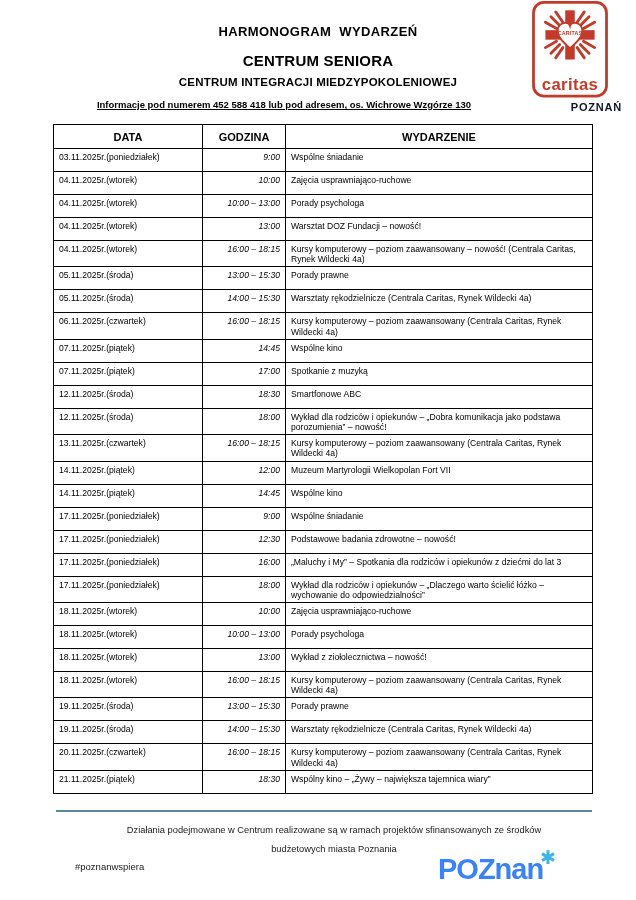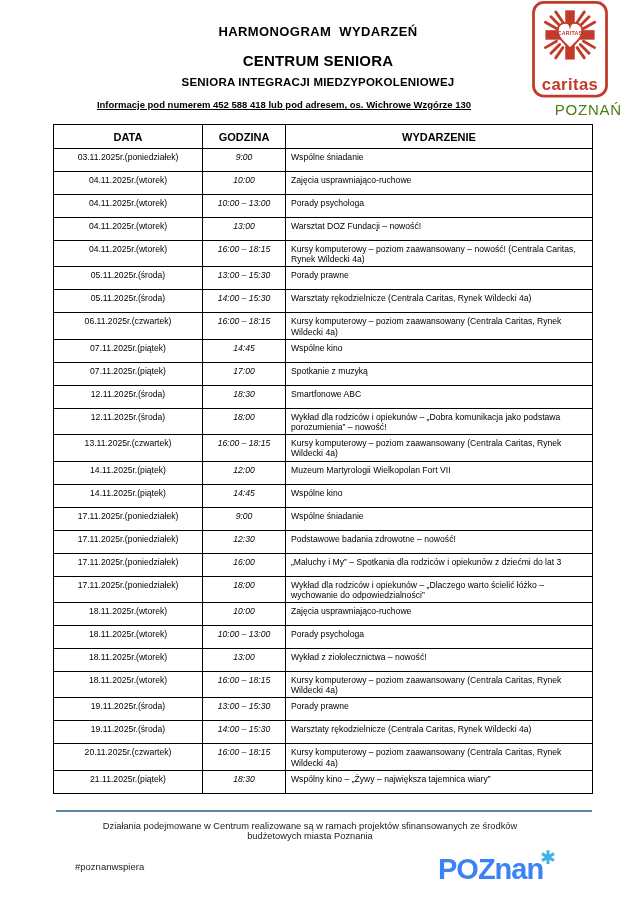--- a/index.html
+++ b/index.html
@@ -26,52 +26,52 @@
   }
   .contact{
     position:absolute;top:99px;left:0;width:568px;text-align:center;
     font-weight:bold;font-size:9.5px;text-decoration:underline;
   }
 
   
   .caritas{position:absolute;top:0;left:518px;width:104px;text-align:right;z-index:5;}
   .caritas svg{display:block;margin:0 auto;}
   .caritas-city{
-    margin-top:1px;color:#4d7c0f;font-weight:normal;font-size:15px;letter-spacing:.8px;
+    margin-top:1px;color:#0f172a;font-weight:bold;font-size:11px;letter-spacing:.8px;
   }
 
   
   table.schedule{
     border-collapse:collapse;table-layout:fixed;
     margin:0 0 0 53px;width:539px;font-size:8.6px;padding-left:20px;
   }
   .c-date{width:149px;}
   .c-time{width:83px;}
   .c-event{width:307px;}
   table.schedule th{
     border:1.4px solid #000;font-size:11px;font-weight:bold;
     text-align:center;padding:6px 2px 5px;
   }
   table.schedule td{
     border:1px solid #000;vertical-align:top;
     padding:3px 5px 2px;height:17px;line-height:10.2px;
   }
   table.schedule{border:1.4px solid #000;}
-  td.date-cell{text-align:center;padding-left:7px;}
-  td.time-cell{text-align:center;font-style:italic;}
+  td.date-cell{text-align:left;padding-left:7px;}
+  td.time-cell{text-align:right;font-style:italic;}
   td.event-cell{text-align:left;padding-left:6px;}
 
   
   .blue-line{
     position:absolute;left:56px;top:810px;width:536px;height:0;
     border:none;border-top:2px solid #5d87a1;margin:0;
   }
   .note{
-    position:absolute;top:821px;left:78px;width:464px;text-align:center;
-    font-size:9.3px;line-height:10px;color:#1a1a1a;
+    position:absolute;top:821px;left:102px;width:464px;text-align:center;
+    font-size:9.3px;line-height:19px;color:#1a1a1a;
   }
   .hashtag{position:absolute;left:75px;top:861px;font-size:9.5px;color:#222;}
   .poznan-logo{position:absolute;left:438px;top:853px;white-space:nowrap;}
   .pz-text{
     font-size:29px;font-weight:bold;letter-spacing:-1px;color:#3b82f6;
     font-family:"Liberation Sans","DejaVu Sans",sans-serif;
     text-align:center;
   }
   .pz-star{
     display:inline-block;color:#3cb4e8;font-size:19px;font-weight:bold;
@@ -79,21 +79,21 @@
   }
 </style>
 </head>
 <body>
 
 <div class="page">
 
   <div class="header">
     <div class="title">HARMONOGRAM  WYDARZEŃ</div>
     <div class="subtitle1">CENTRUM SENIORA</div>
-    <div class="subtitle2">SENIORA INTEGRACJI MIEDZYPOKOLENIOWEJ</div>
+    <div class="subtitle2">CENTRUM INTEGRACJI MIEDZYPOKOLENIOWEJ</div>
     <div class="contact">Informacje pod numerem 452 588 418 lub pod adresem, os. Wichrowe Wzgórze 130</div>
 
     <div class="caritas">
       <svg width="80" height="100" viewBox="0 0 100 126">
         <rect x="4" y="3" width="92" height="118" rx="13" fill="#ffffff" stroke="#c23b2a" stroke-width="3.5"></rect>
 
         <rect x="44" y="13" width="12" height="62" fill="#c23b2a"></rect>
         <rect x="19" y="38" width="62" height="12" fill="#c23b2a"></rect>
 
         <g stroke="#c23b2a" stroke-width="3.6" stroke-linecap="round">

